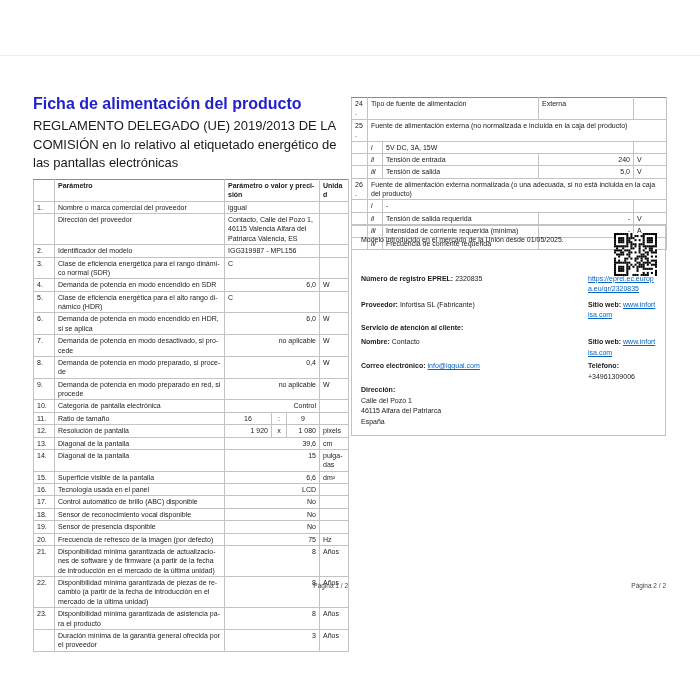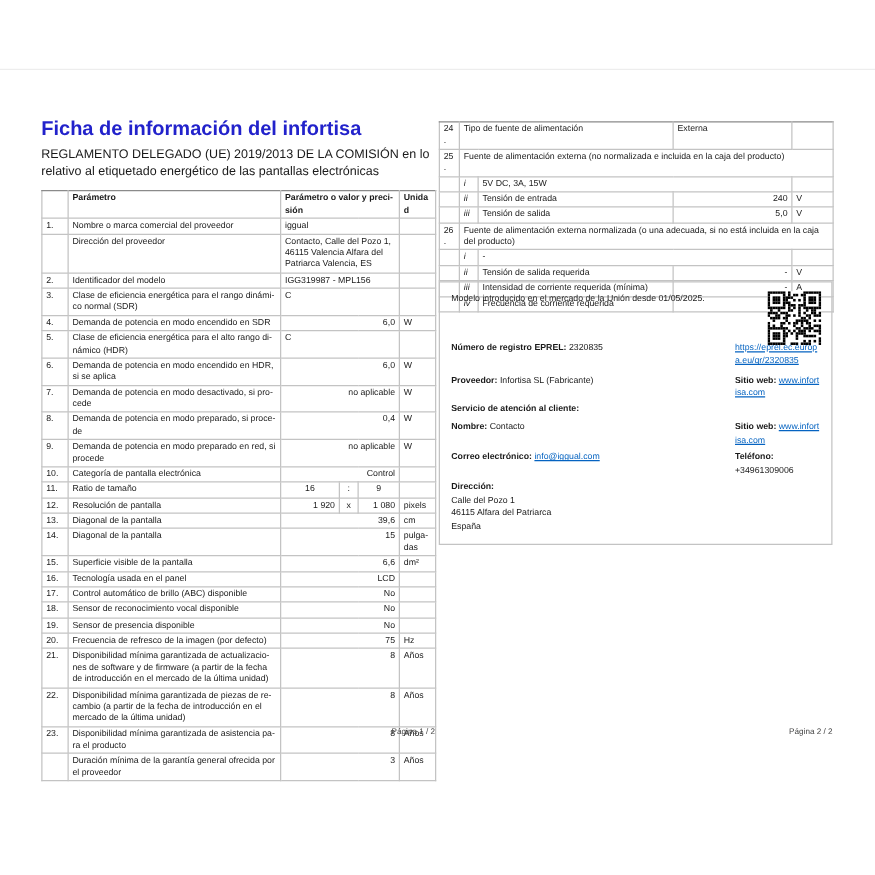--- a/index.html
+++ b/index.html
@@ -13,21 +13,21 @@
   body{
     width:700px;height:700px;position:relative;background:#ffffff;
     font-family:"Liberation Sans", sans-serif;color:var(--text-color);
     overflow:hidden;
   }
   .top-divider{position:absolute;left:0;right:0;top:55px;border-top:1px solid #ededed;}
 
   
   .col-left{position:absolute;left:33px;top:95px;width:315px;}
   .doc-title{margin:0 0 4px 0;font-size:16px;line-height:1.15;font-weight:bold;color:var(--title-color);}
-  .doc-subtitle{margin:0 0 7px 0;font-size:10px;line-height:1.4;}
+  .doc-subtitle{margin:0 0 7px 0;font-size:13px;line-height:1.4;}
 
   table{border-collapse:collapse;table-layout:fixed;width:315px;}
   td,th{
     border:1px solid var(--border-light);
     padding:1px 3px;vertical-align:top;
     font-size:7px;line-height:1.34;word-wrap:break-word;overflow-wrap:break-word;
   }
   thead th{text-align:left;font-weight:bold;border-top-color:var(--border-dark);}
   .rtable tbody tr:first-child td{border-top-color:var(--border-dark);}
   td.num{padding-left:3px;}
@@ -67,21 +67,21 @@
   }
   .footer.f1{left:33px;}
   .footer.f2{left:351px;}
 </style>
 </head>
 <body>
 
 <div class="top-divider"></div>
 
 <div class="col-left">
-  <h1 class="doc-title">Ficha de información del infortisa</h1>
+  <h1 class="doc-title">Ficha de alimentación del producto</h1>
   <p class="doc-subtitle">REGLAMENTO DELEGADO (UE) 2019/2013 DE LA COMISIÓN en lo relativo al etiquetado energético de las pantallas electrónicas</p>
 
   <table class="ltable">
     <colgroup>
       <col style="width:21px">
         <col style="width:170px">
         <col style="width:47px">
       <col style="width:15px">
         <col style="width:33px">
         <col style="width:29px">

